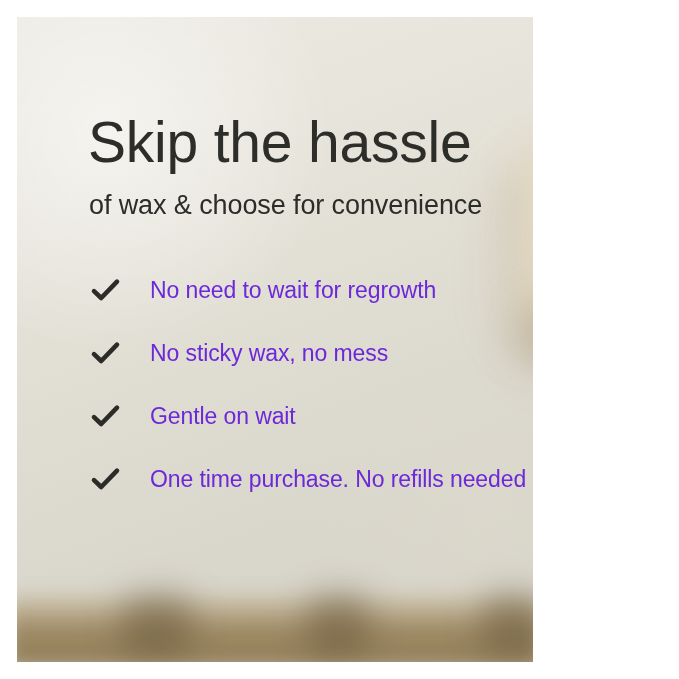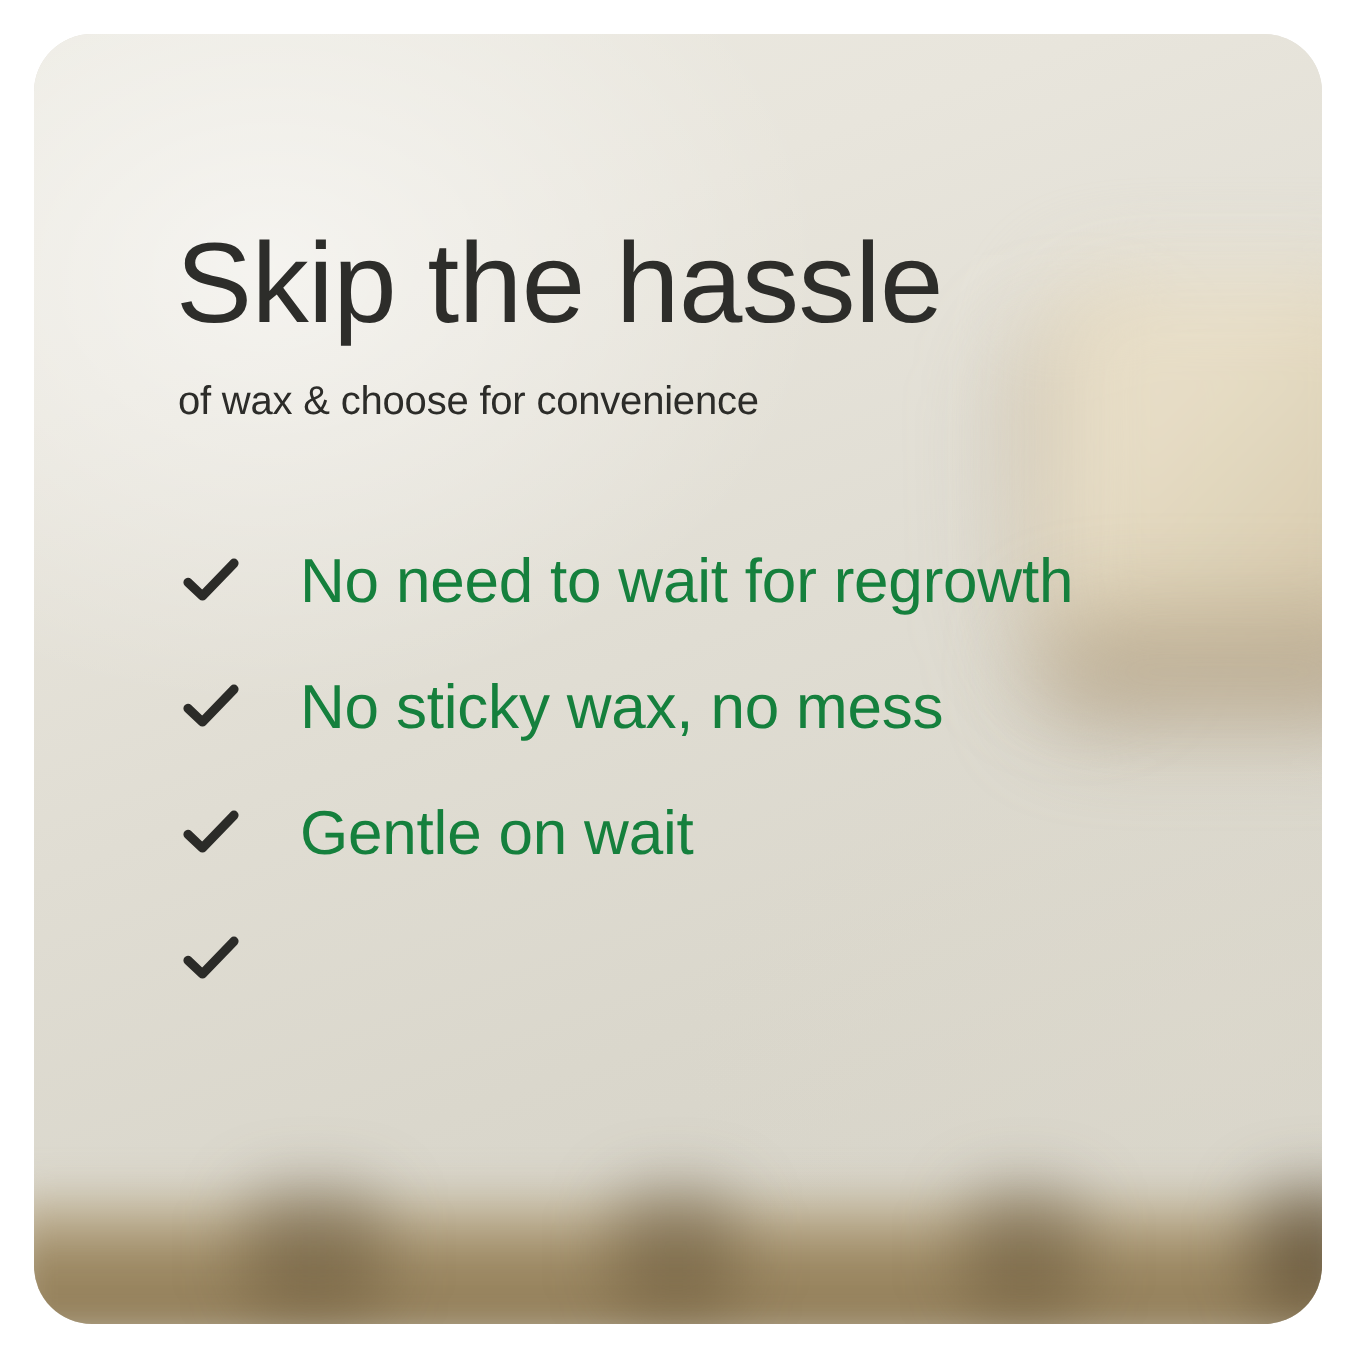--- a/index.html
+++ b/index.html
@@ -19,25 +19,24 @@
     width: 679px;
     height: 679px;
     background: #ffffff;
   }
 
   
   .photo-panel {
     position: absolute;
     left: 17px;
     top: 17px;
-    width: 644px;
+    width: 516px;
     height: 645px;
     overflow: hidden;
     background: #e3e0d8;
-    border-radius: 29px;
   }
 
   
   .bg-wall {
     position: absolute;
     inset: 0;
     background:
       linear-gradient(160deg,
         #eceae2 0%,
         #e8e5dc 22%,
@@ -139,21 +138,21 @@
     letter-spacing: -0.2px;
     color: #2d2d2a;
     line-height: 1.05;
     white-space: nowrap;
   }
 
   .subheadline {
     position: absolute;
     left: 72px;
     top: 173px;
-    font-size: 20px;
+    font-size: 27px;
     font-weight: 400;
     letter-spacing: -0.1px;
     color: #2c2c29;
     white-space: nowrap;
   }
 
   .benefit-list {
     position: absolute;
     left: 0;
     top: 242px;
@@ -179,24 +178,24 @@
   }
   .check-icon svg {
     display: block;
     width: 31px;
     height: 31px;
   }
 
   .benefit-text {
     position: absolute;
     left: 133px;
-    font-size: 31px;
+    font-size: 23px;
     font-weight: 400;
     letter-spacing: -0.1px;
-    color: #15803d;
+    color: #6d28d9;
     white-space: nowrap;
   }
 </style>
 </head>
 <body>
 
 <div id="canvas">
 
   <div class="photo-panel">
 
@@ -247,19 +246,20 @@
           </span>
           <span class="benefit-text">Gentle on wait</span>
         </li>
 
         <li class="benefit-item">
           <span class="check-icon">
             <svg viewBox="0 0 31 31" xmlns="http://www.w3.org/2000/svg" aria-hidden="true">
               <path d="M4 16.2 L11.2 23 L27 6.6" fill="none" stroke="#2b2b28" stroke-width="4.6" stroke-linecap="round" stroke-linejoin="round"></path>
             </svg>
           </span>
+          <span class="benefit-text">One time purchase. No refills needed</span>
         </li>
 
       </ul>
 
     </div>
   </div>
 </div>
 
 </body></html>

